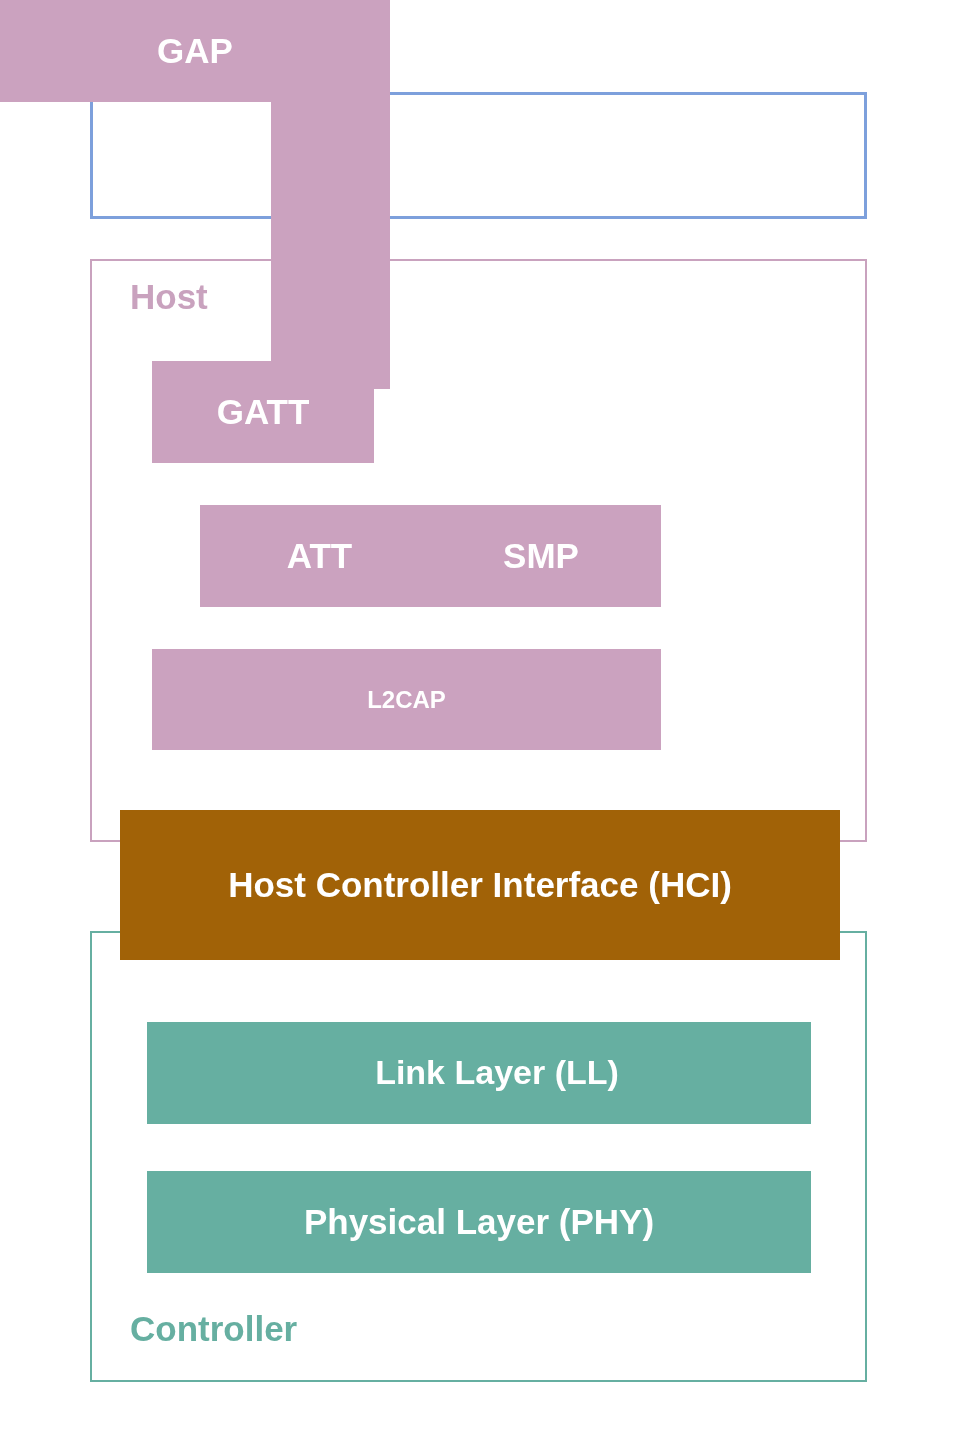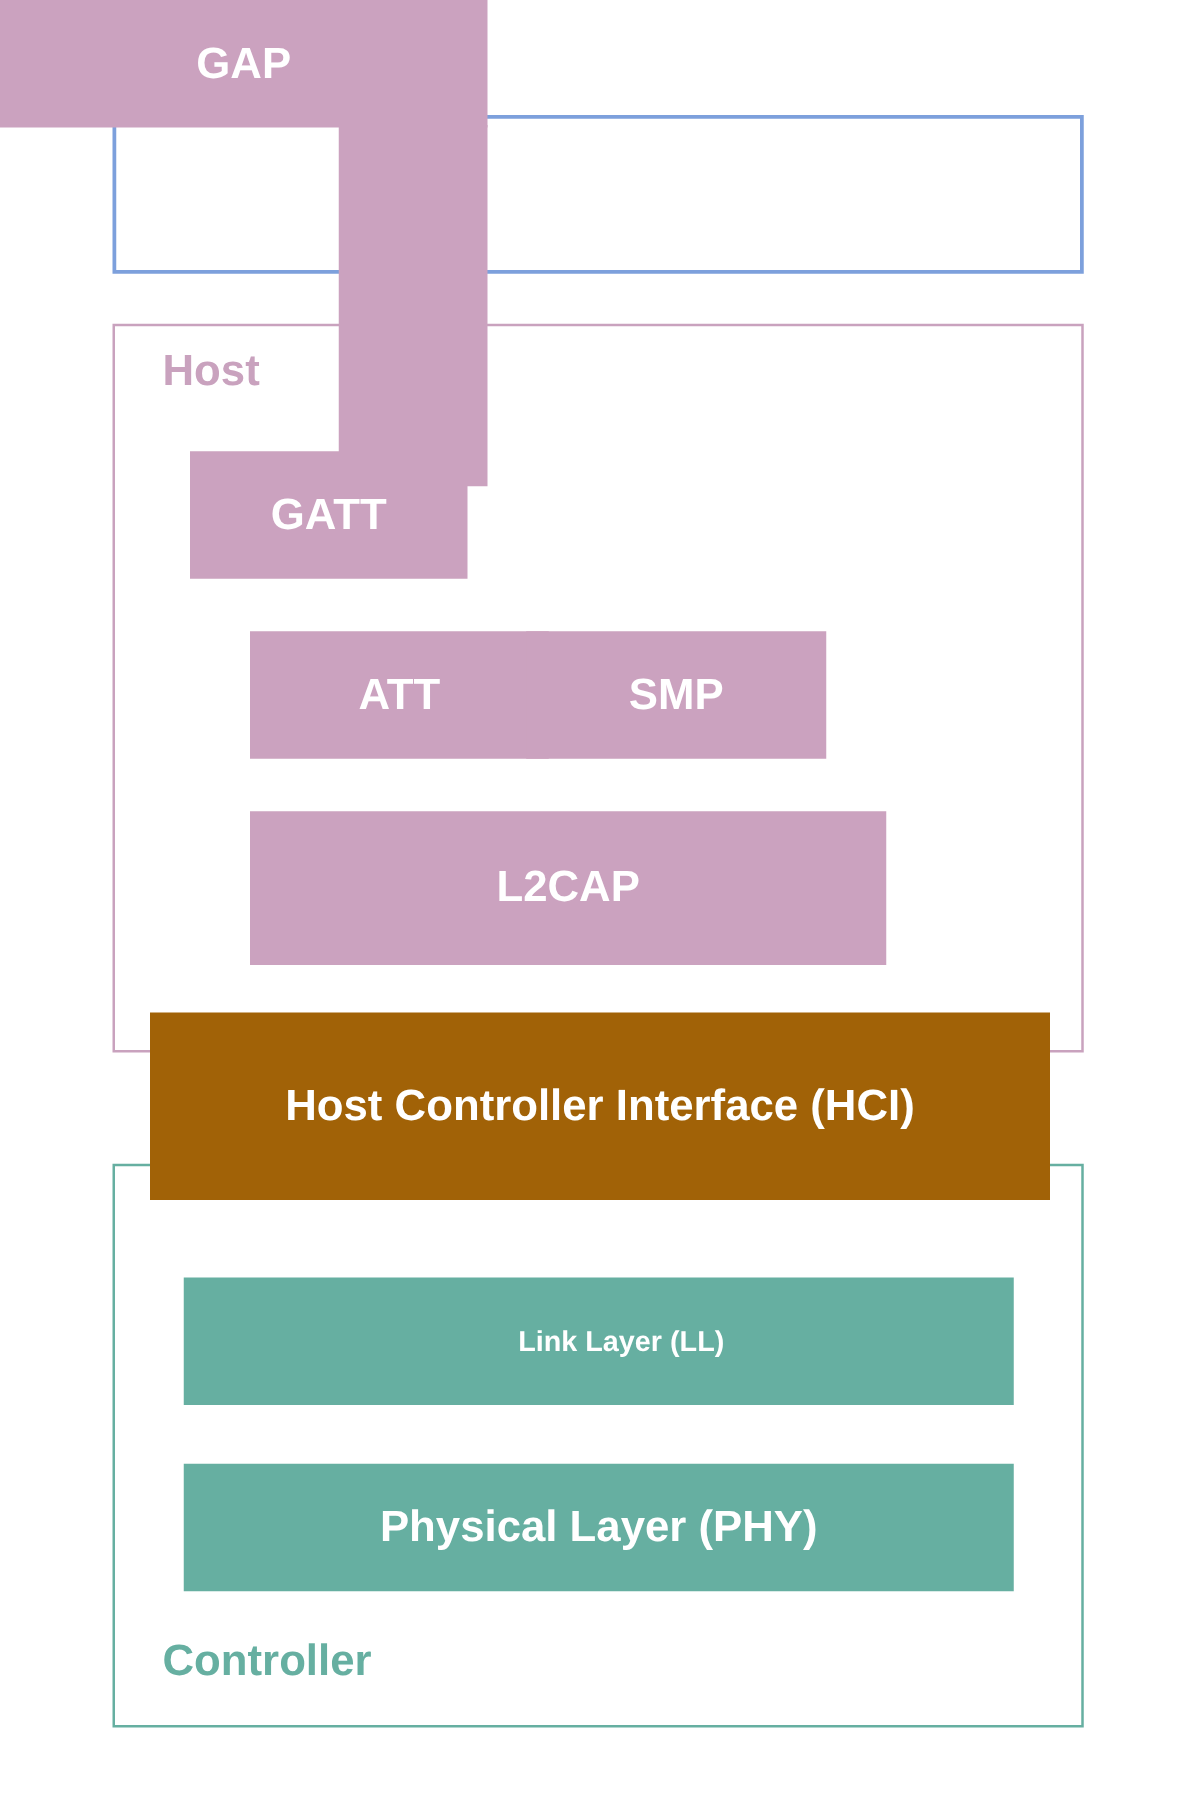--- a/index.html
+++ b/index.html
@@ -105,23 +105,22 @@
   #block-att {
     left: 152px;  top: 505px;  width: 239px;  height: 102px;
     font-size: 35px;
     margin-left: 48px;
   }
   #block-smp {
     left: 421px;  top: 505px;  width: 240px;  height: 102px;
     font-size: 35px;
   }
   #block-l2cap {
-    left: 152px;  top: 649px;  width: 509px;  height: 123px;
-    font-size: 35px;
-    margin-left: 48px;
+    left: 152px;  top: 649px;  width: 509px;  height: 101px;
+    font-size: 24px;
   }
 
   
   #block-gap {
     left: 421px;  top: 361px;  width: 390px;  height: 389px;
     background: transparent;
     display: block;
   }
   #block-gap .gap-top {
     position: absolute;
@@ -150,21 +149,21 @@
   
   #block-hci {
     left: 120px;  top: 810px;  width: 720px;  height: 150px;
     font-size: 35px;
     z-index: 5;
   }
 
   
   #block-ll {
     left: 147px;  top: 1022px;  width: 664px;  height: 102px;
-    font-size: 23px;
+    font-size: 34px;
     padding-left: 36px;
   }
   #block-phy {
     left: 147px;  top: 1171px;  width: 664px;  height: 102px;
     font-size: 35px;
   }
 </style>
 </head>
 <body>
 

